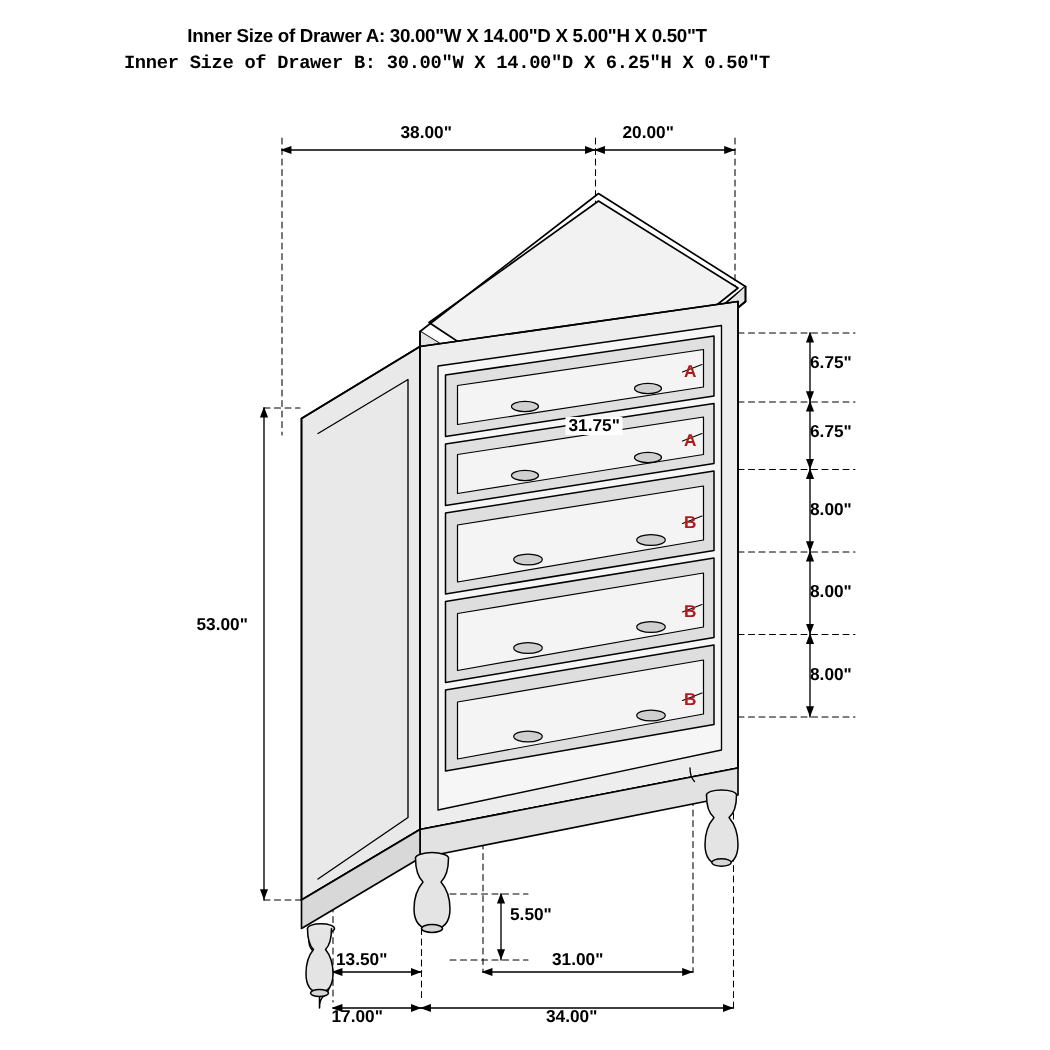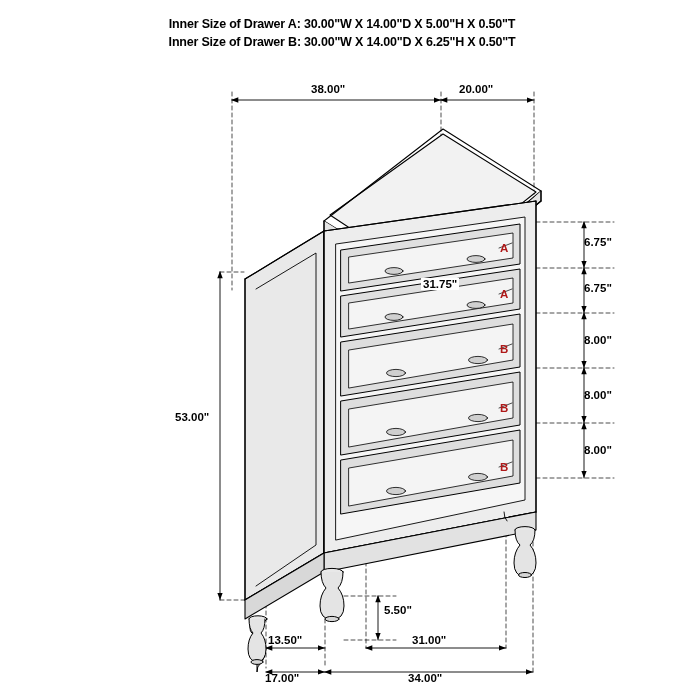--- a/index.html
+++ b/index.html
@@ -4,28 +4,28 @@
 <style>
   html,body{margin:0;padding:0;}
   body{
     width:700px;height:700px;
     background:#ffffff;
     font-family:"Liberation Sans", sans-serif;
     color:#000000;
     overflow:hidden;
     position:relative;
   }
-  #root{position:relative;width:596px;height:700px;margin-left:44px;}
+  #root{position:relative;width:596px;height:700px;}
 
   .hdr{
     position:absolute;left:0;right:0;text-align:center;
     font-weight:bold;font-size:12.5px;letter-spacing:-0.2px;
   }
   .hdr.l1{top:17px;}
-  .hdr.l2{top:35px;}
+  .hdr.l2{top:35px;font-family:Liberation Mono, monospace;}
 
   svg.diagram{position:absolute;left:0;top:0;width:700px;height:700px;}
 
   .dimtext{
     position:absolute;
     font-size:11.5px;font-weight:bold;
     white-space:nowrap;
   }
   .dimtext.boxed{
     background:#ffffff;padding:0 2px;

